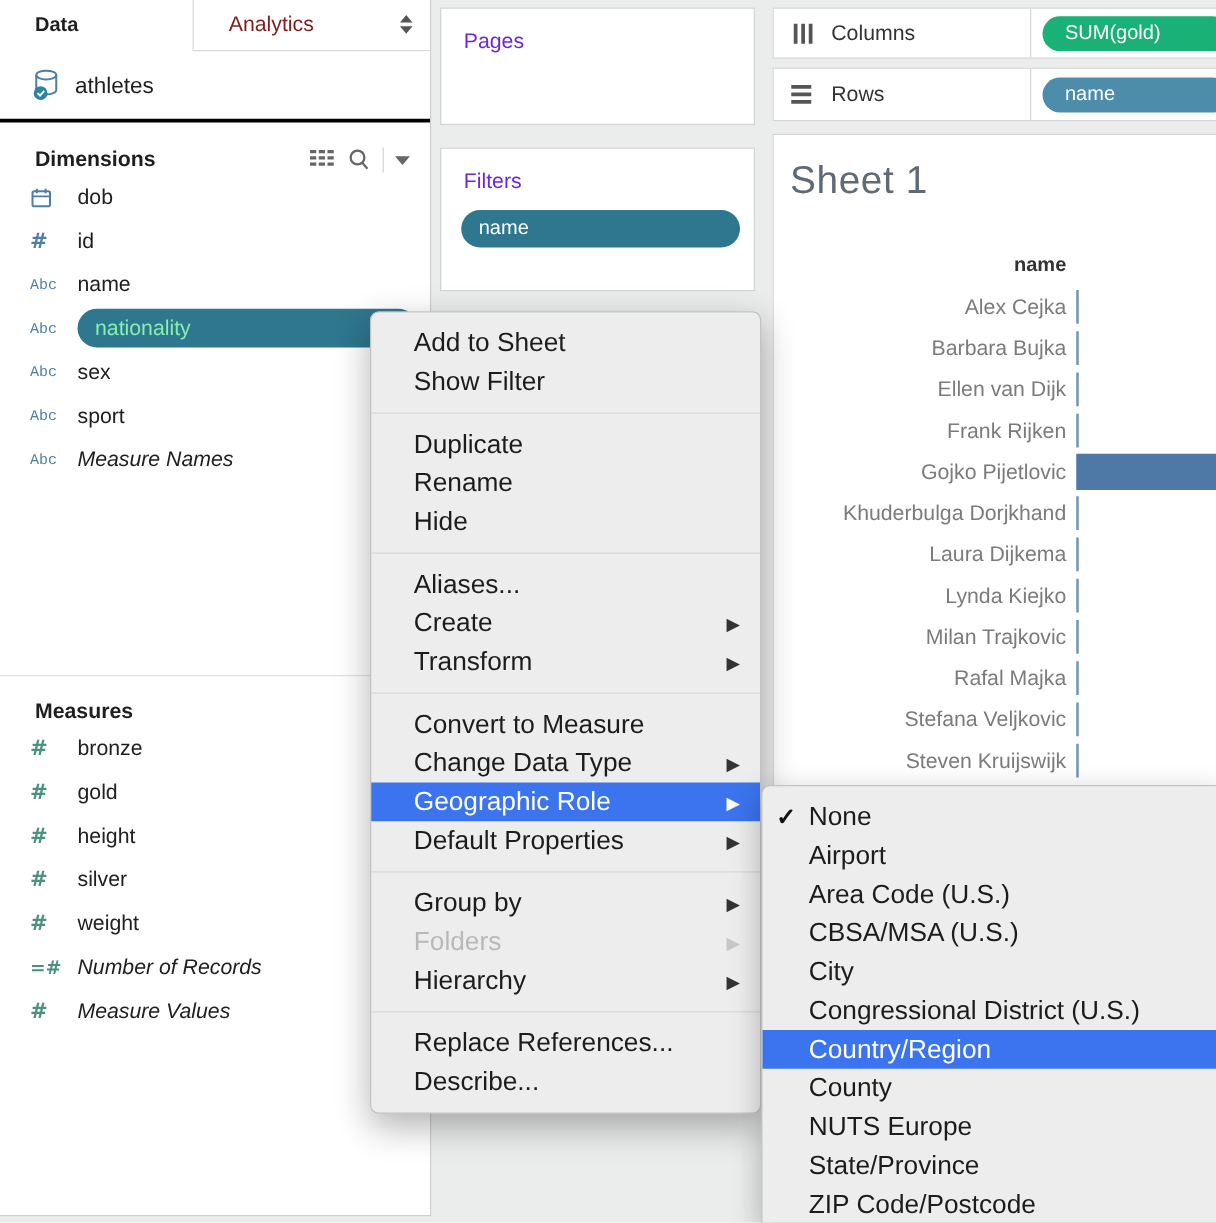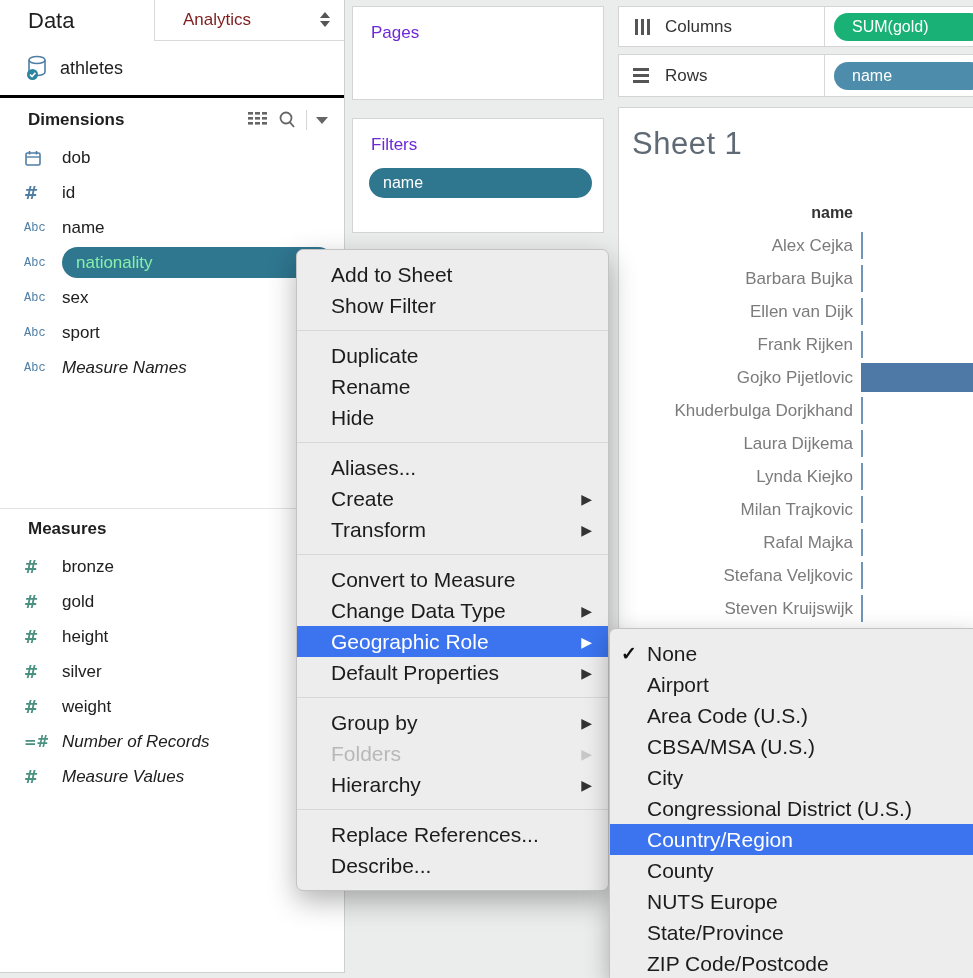--- a/index.html
+++ b/index.html
@@ -4,47 +4,47 @@
 <style>
   html,body{margin:0;padding:0;}
   body{font-family:"Liberation Sans", sans-serif;}
   .screen{position:relative;width:973px;height:978px;background:#ebecec;overflow:hidden;}
 
   
   .left-panel{position:absolute;left:0;top:0;width:344px;height:972px;background:#fff;
     border-right:1px solid #cfcfcf;border-bottom:1px solid #cfcfcf;}
   .tabs{display:flex;height:41px;}
   .tab-data{width:126px;border-right:1px solid #d9d9d9;display:flex;align-items:center;
-    padding-left:28px;font-weight:normal;font-size:22px;color:#1e1e1e;background:#fff;}
+    padding-left:28px;font-weight:bold;font-size:16px;color:#1e1e1e;background:#fff;}
   .tab-analytics{flex:1;border-bottom:1px solid #d9d9d9;display:flex;align-items:center;
     padding-left:28px;font-size:17px;color:#7f1d1d;position:relative;}
   .spin-icon{position:absolute;right:14px;top:12px;display:flex;flex-direction:column;gap:3px;}
   .spin-icon .up{width:0;height:0;border-left:5px solid transparent;border-right:5px solid transparent;border-bottom:6px solid #555;}
   .spin-icon .dn{width:0;height:0;border-left:5px solid transparent;border-right:5px solid transparent;border-top:6px solid #555;}
 
   .ds-row{height:54px;display:flex;align-items:center;padding-left:26px;border-bottom:3px solid #000000;}
   .ds-label{font-size:18px;color:#1e1e1e;margin-left:10px;}
 
-  .pane-header{display:flex;align-items:flex-start;padding:12px 16px 2px 28px;height:28px;}
+  .pane-header{display:flex;align-items:flex-end;padding:12px 16px 2px 28px;height:28px;}
   .pane-title{font-weight:bold;font-size:17px;color:#1e1e1e;}
   .pane-icons{margin-left:auto;display:flex;align-items:center;gap:9px;}
   .vsep{width:1px;height:20px;background:#d5d5d5;}
   .caret-down{width:0;height:0;border-left:6px solid transparent;border-right:6px solid transparent;border-top:7px solid #666;}
 
   .field-row{height:35px;display:flex;align-items:center;padding-left:24px;font-size:17px;color:#202020;position:relative;}
   .field-icon{width:38px;flex:0 0 38px;display:flex;align-items:center;color:var(--dim-blue);}
   .abc-glyph{font-size:12px;color:var(--dim-blue);letter-spacing:0;font-family:Liberation Mono, monospace;}
   .hash-glyph{font-size:17px;font-weight:bold;color:var(--dim-blue);font-family:"DejaVu Sans", sans-serif;}
   .measures .hash-glyph{color:var(--measure-green);}
   .eqhash-glyph{font-size:15px;font-weight:bold;color:var(--measure-green);font-family:"DejaVu Sans", sans-serif;}
   .field-label{white-space:nowrap;}
   .italic .field-label{font-style:italic;}
   .field-pill{height:31px;width:272px;border-radius:16px;background:var(--teal-pill);
     display:flex;align-items:center;padding-left:14px;color:#86efac;box-sizing:border-box;}
-  .measures-block{position:absolute;left:0;top:508px;right:0;border-top:1px solid #e2e2e2;background:#fff;}
+  .measures-block{position:absolute;left:0;top:540px;right:0;border-top:1px solid #e2e2e2;background:#fff;}
   .measures-block .pane-header{padding-top:10px;}
 
   
   .card{position:absolute;background:#fff;border:1px solid #d4d4d4;box-sizing:border-box;}
   .pages-card{left:352px;top:6px;width:252px;height:94px;}
   .filters-card{left:352px;top:118px;width:252px;height:115px;}
   .card-label{font-size:17px;color:#6d28d9;padding:16px 0 0 18px;}
   .filter-pill{position:absolute;left:16px;top:49px;width:223px;height:30px;border-radius:15px;
     background:var(--teal-pill);color:#fff;font-size:16px;display:flex;align-items:center;padding-left:14px;box-sizing:border-box;}
 

